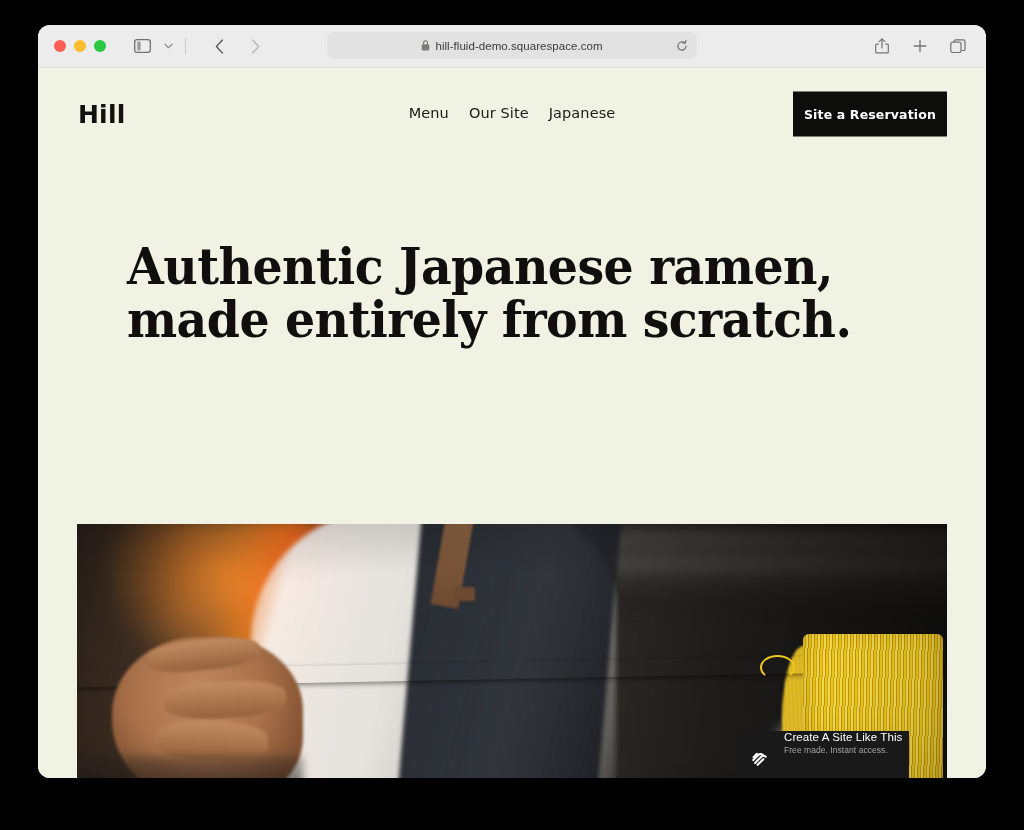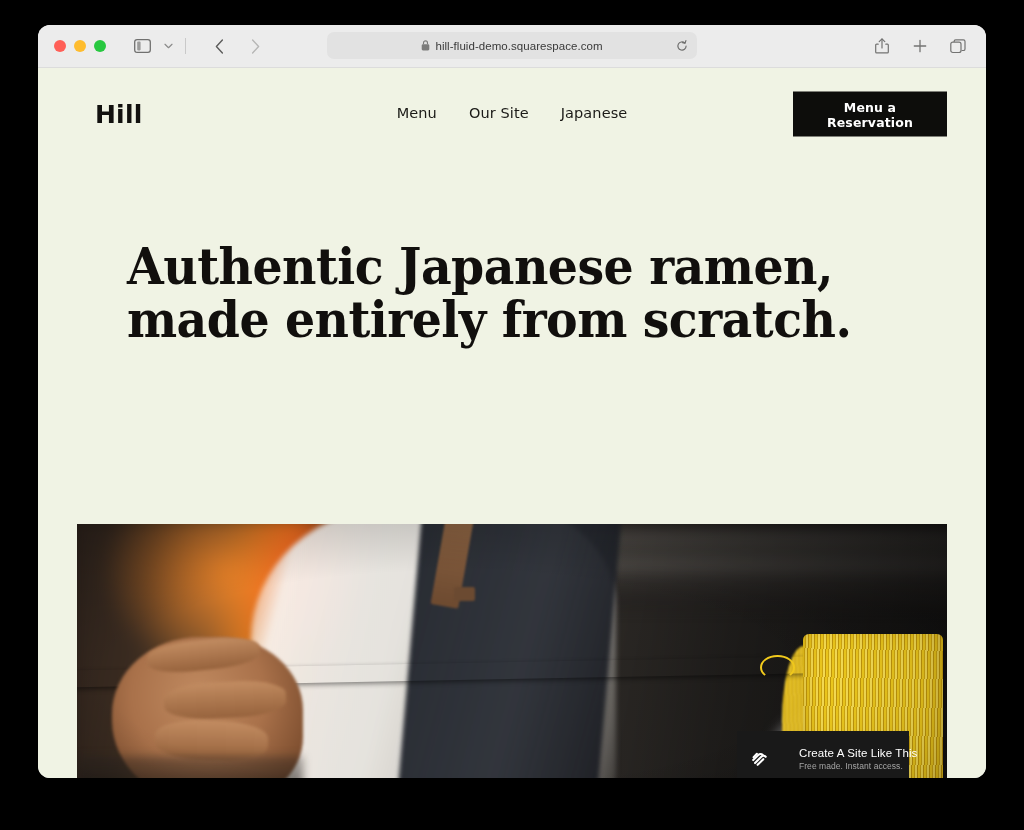--- a/index.html
+++ b/index.html
@@ -155,30 +155,29 @@
   .logo {
     position: absolute;
     left: 40px;
     top: 50%;
     transform: translateY(-50%);
     font-size: 25px;
     font-weight: 700;
     color: #12110f;
     letter-spacing: 0.2px;
     font-family: "DejaVu Sans", sans-serif;
-    margin-left: 17px;
   }
   .site-nav {
     position: absolute;
     left: 50%;
     transform: translateX(-50%);
     top: 50%;
     margin-top: -9px;
     display: flex;
-    gap: 32px;
+    gap: 20px;
   }
   .site-nav a {
     font-size: 14.5px;
     color: #1b1a17;
     text-decoration: none;
     font-weight: 400;
     letter-spacing: 0.1px;
     font-family: "DejaVu Sans", sans-serif;
   }
   .reserve-btn {
@@ -432,24 +431,23 @@
 
   
   .ss-badge {
     position: absolute;
     right: 38px;
     bottom: 36px;
     width: 172px;
     height: 55px;
     background: #191919;
     display: flex;
-    align-items: center;
-    padding: 12px 12px;
+    padding: 0 12px;
     box-sizing: border-box;
-    gap: 28px;
+    gap: 13px;
     cursor: default;
   }
   .ss-logo { flex: 0 0 auto; display: flex; align-items: center; }
   .ss-text { display: flex; flex-direction: column; gap: 2px; }
   .ss-title {
     color: #ffffff;
     font-size: 11.5px;
     font-weight: 400;
     letter-spacing: 0.1px;
     white-space: nowrap;
@@ -551,21 +549,21 @@
 
       <div class="site-header">
         <div class="logo">Hill</div>
 
         <nav class="site-nav">
           <a href="#">Menu</a>
           <a href="#">Our Site</a>
           <a href="#">Japanese</a>
         </nav>
 
-        <button class="reserve-btn">Menu a Reservation</button>
+        <button class="reserve-btn">Site a Reservation</button>
       </div>
 
       <div class="hero">
         <h1 class="hero-title">
           <span>Authentic Japanese ramen,</span><br>
           <span>made entirely from scratch.</span>
         </h1>
       </div>
 
       <div class="hero-image-wrap">

